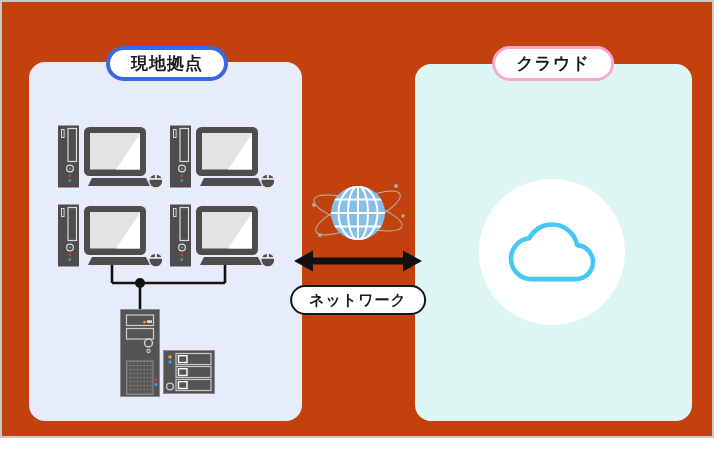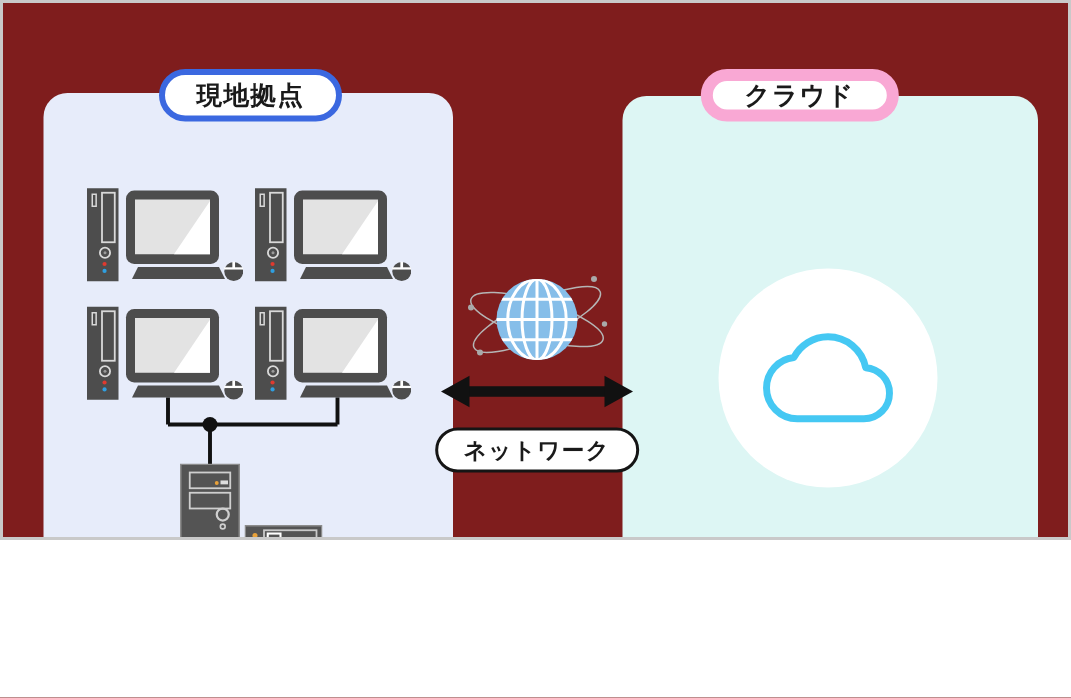--- a/index.html
+++ b/index.html
@@ -1,33 +1,33 @@
 <!DOCTYPE html>
 <html><head>
 <meta charset="utf-8">
 <style>
   * { margin:0; padding:0; box-sizing:border-box; }
   body { background:#fff; font-family:"Liberation Sans", sans-serif; }
   .canvas {
-    position:relative; width:714px; height:360px;
-    background:#7f1d1d; border:2px solid #c9c9c9; overflow:hidden;
+    position:relative; width:714px; height:438px;
+    background:#c2410c; border:2px solid #c9c9c9; overflow:hidden;
   }
   .panel { position:absolute; border-radius:16px; }
   .panel-onsite { left:27px; top:60px; width:273px; height:359px; background:#e7ecfa; }
   .panel-cloud  { left:413px; top:62px; width:277px; height:357px; background:#ddf6f4; }
 
   .badge {
     position:absolute; top:44px; height:35px; padding:0 21px;
     background:#ffffff; border-radius:20px;
     display:inline-flex; align-items:center; justify-content:center;
     font-weight:700; font-size:17px; color:#1a1a1a; letter-spacing:1px;
     white-space:nowrap; transform:translateX(-50%); z-index:3;
   }
   .badge-onsite { left:165px; border:4px solid #3b68e0; }
-  .badge-cloud  { left:531px; border:8px solid #f9a8d4;font-family:Liberation Serif, serif; }
+  .badge-cloud  { left:551px; border:3px solid #f9a8d4;font-family:Liberation Serif, serif; }
   .badge-network{
     top:283px; left:356px; height:30px; padding:0 17px;
     border:2px solid #151515; border-radius:16px; font-size:15px; z-index:3;align-items:center;
   }
 
   .abs { position:absolute; }
   .cloud-backdrop {
     position:absolute; left:477px; top:177px; width:146px; height:146px;
     background:#ffffff; border-radius:50%;
   }

